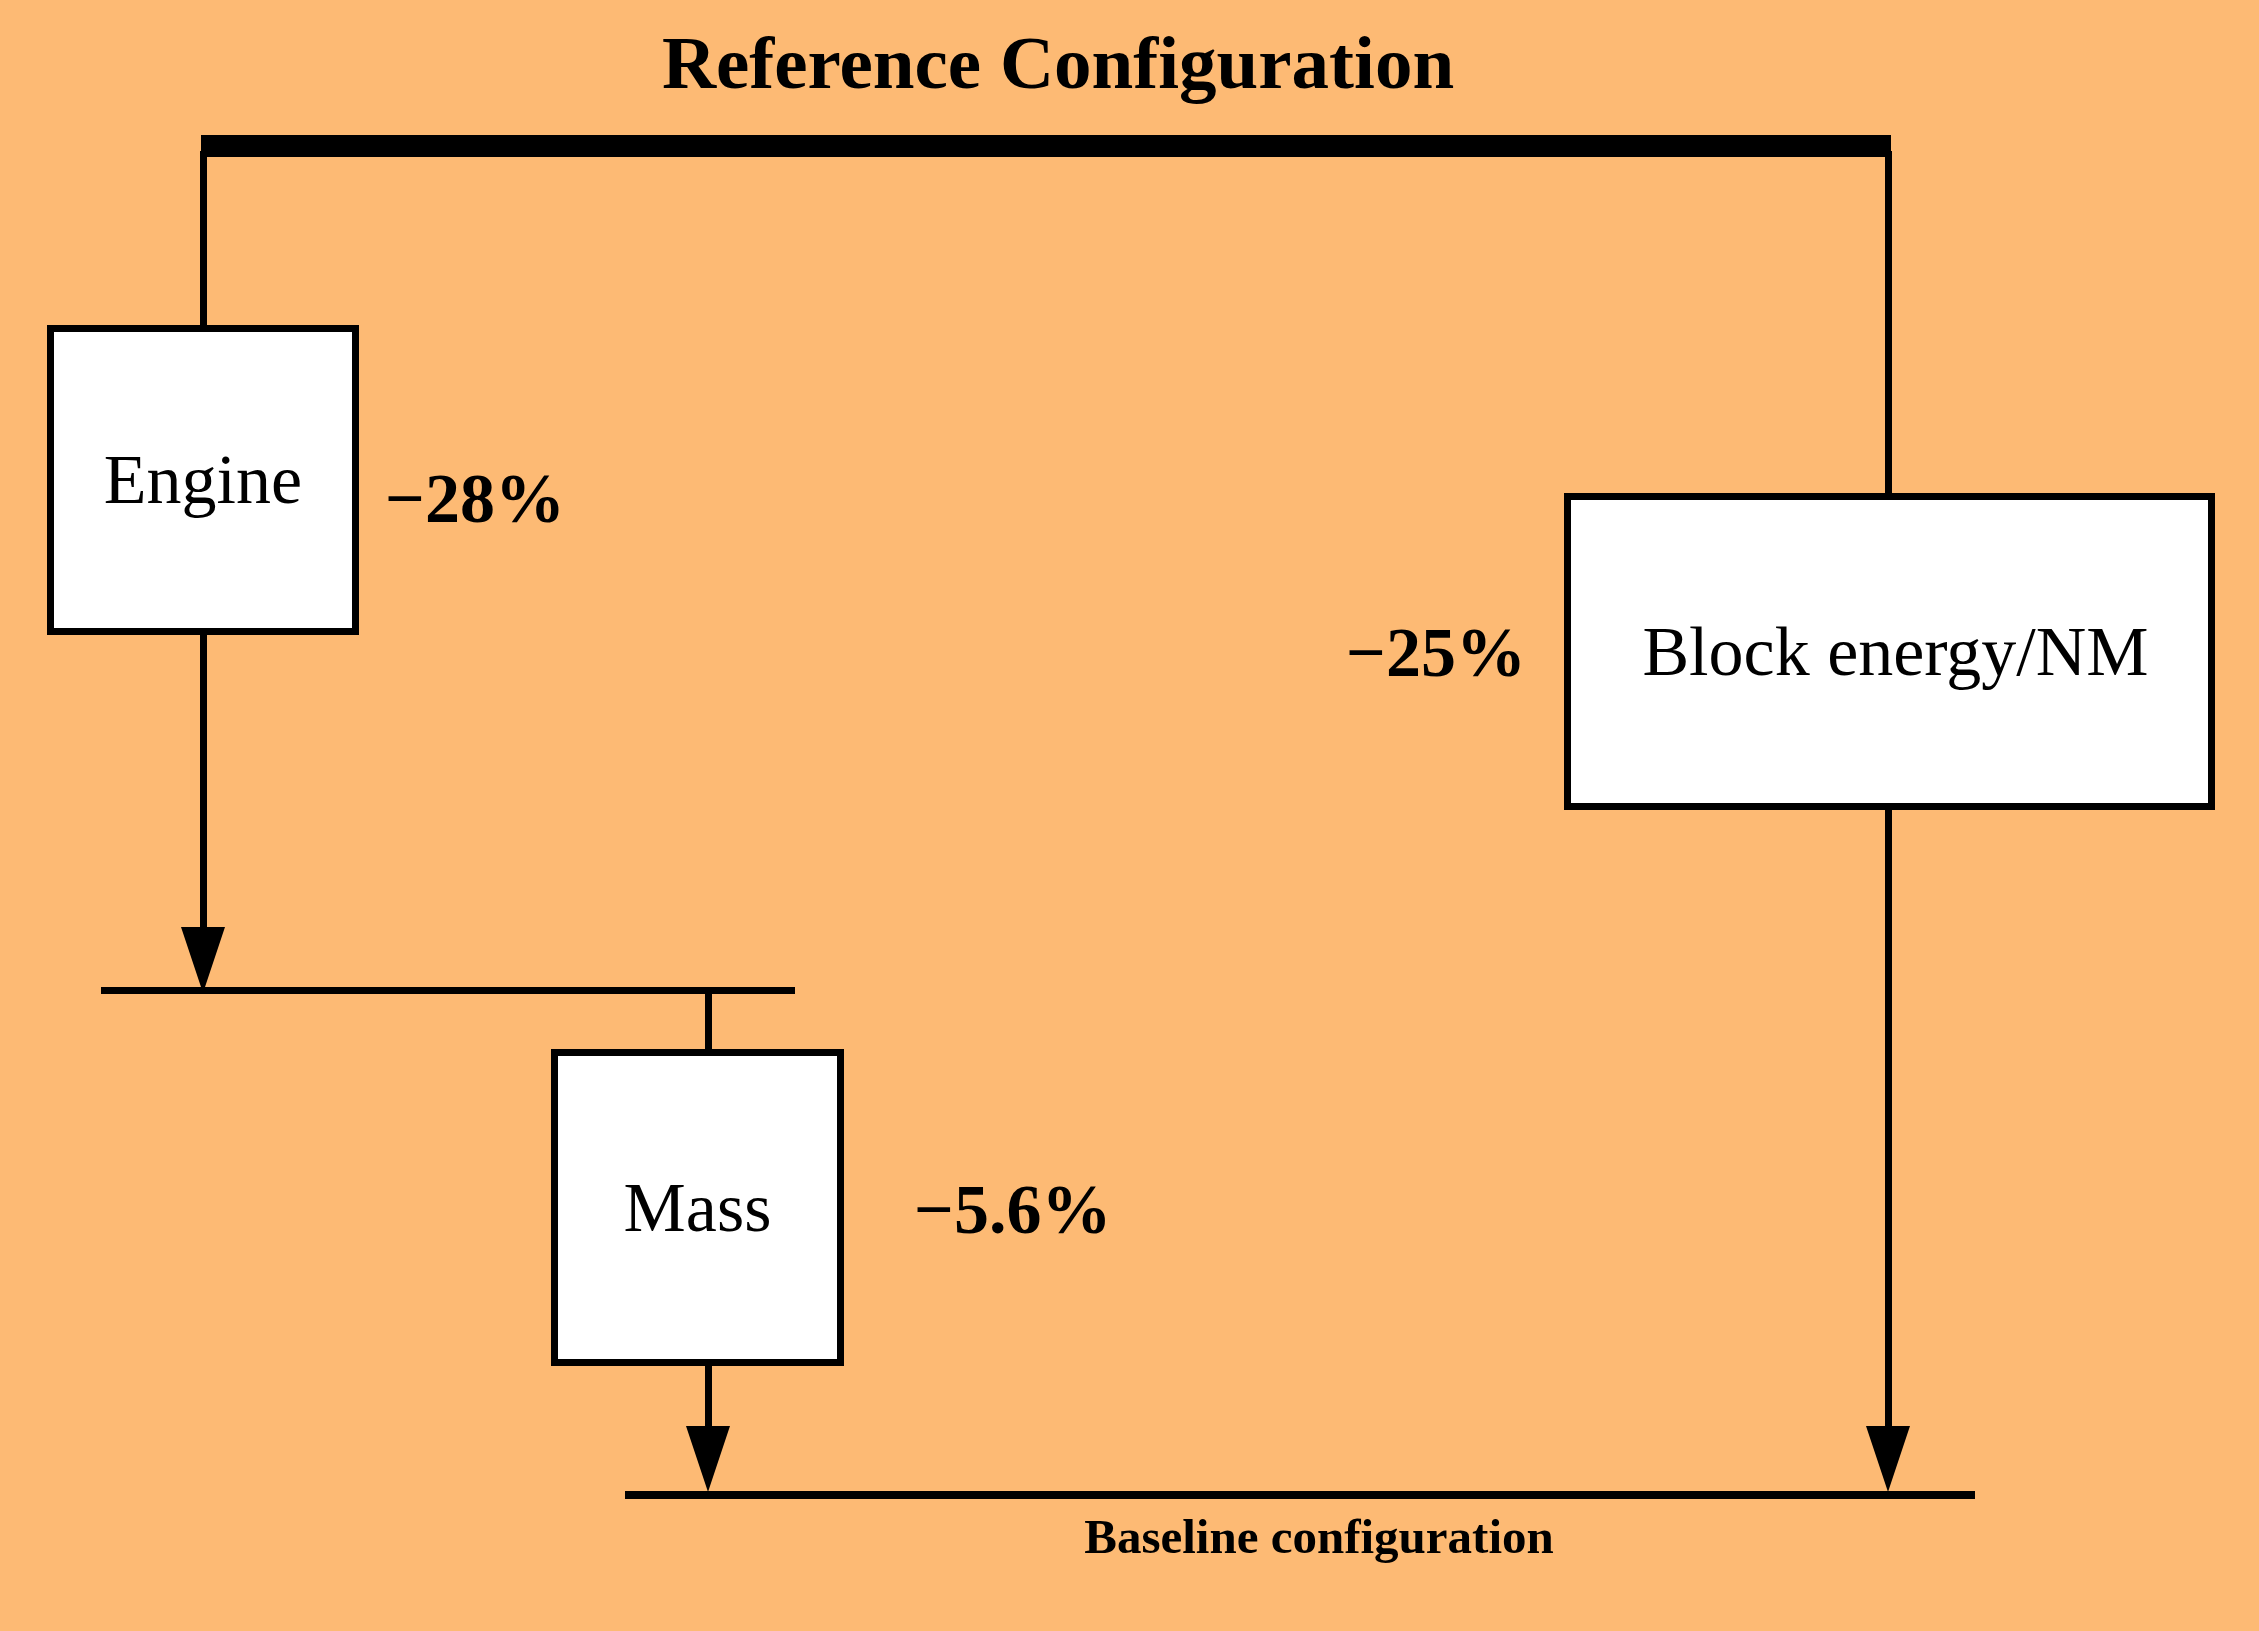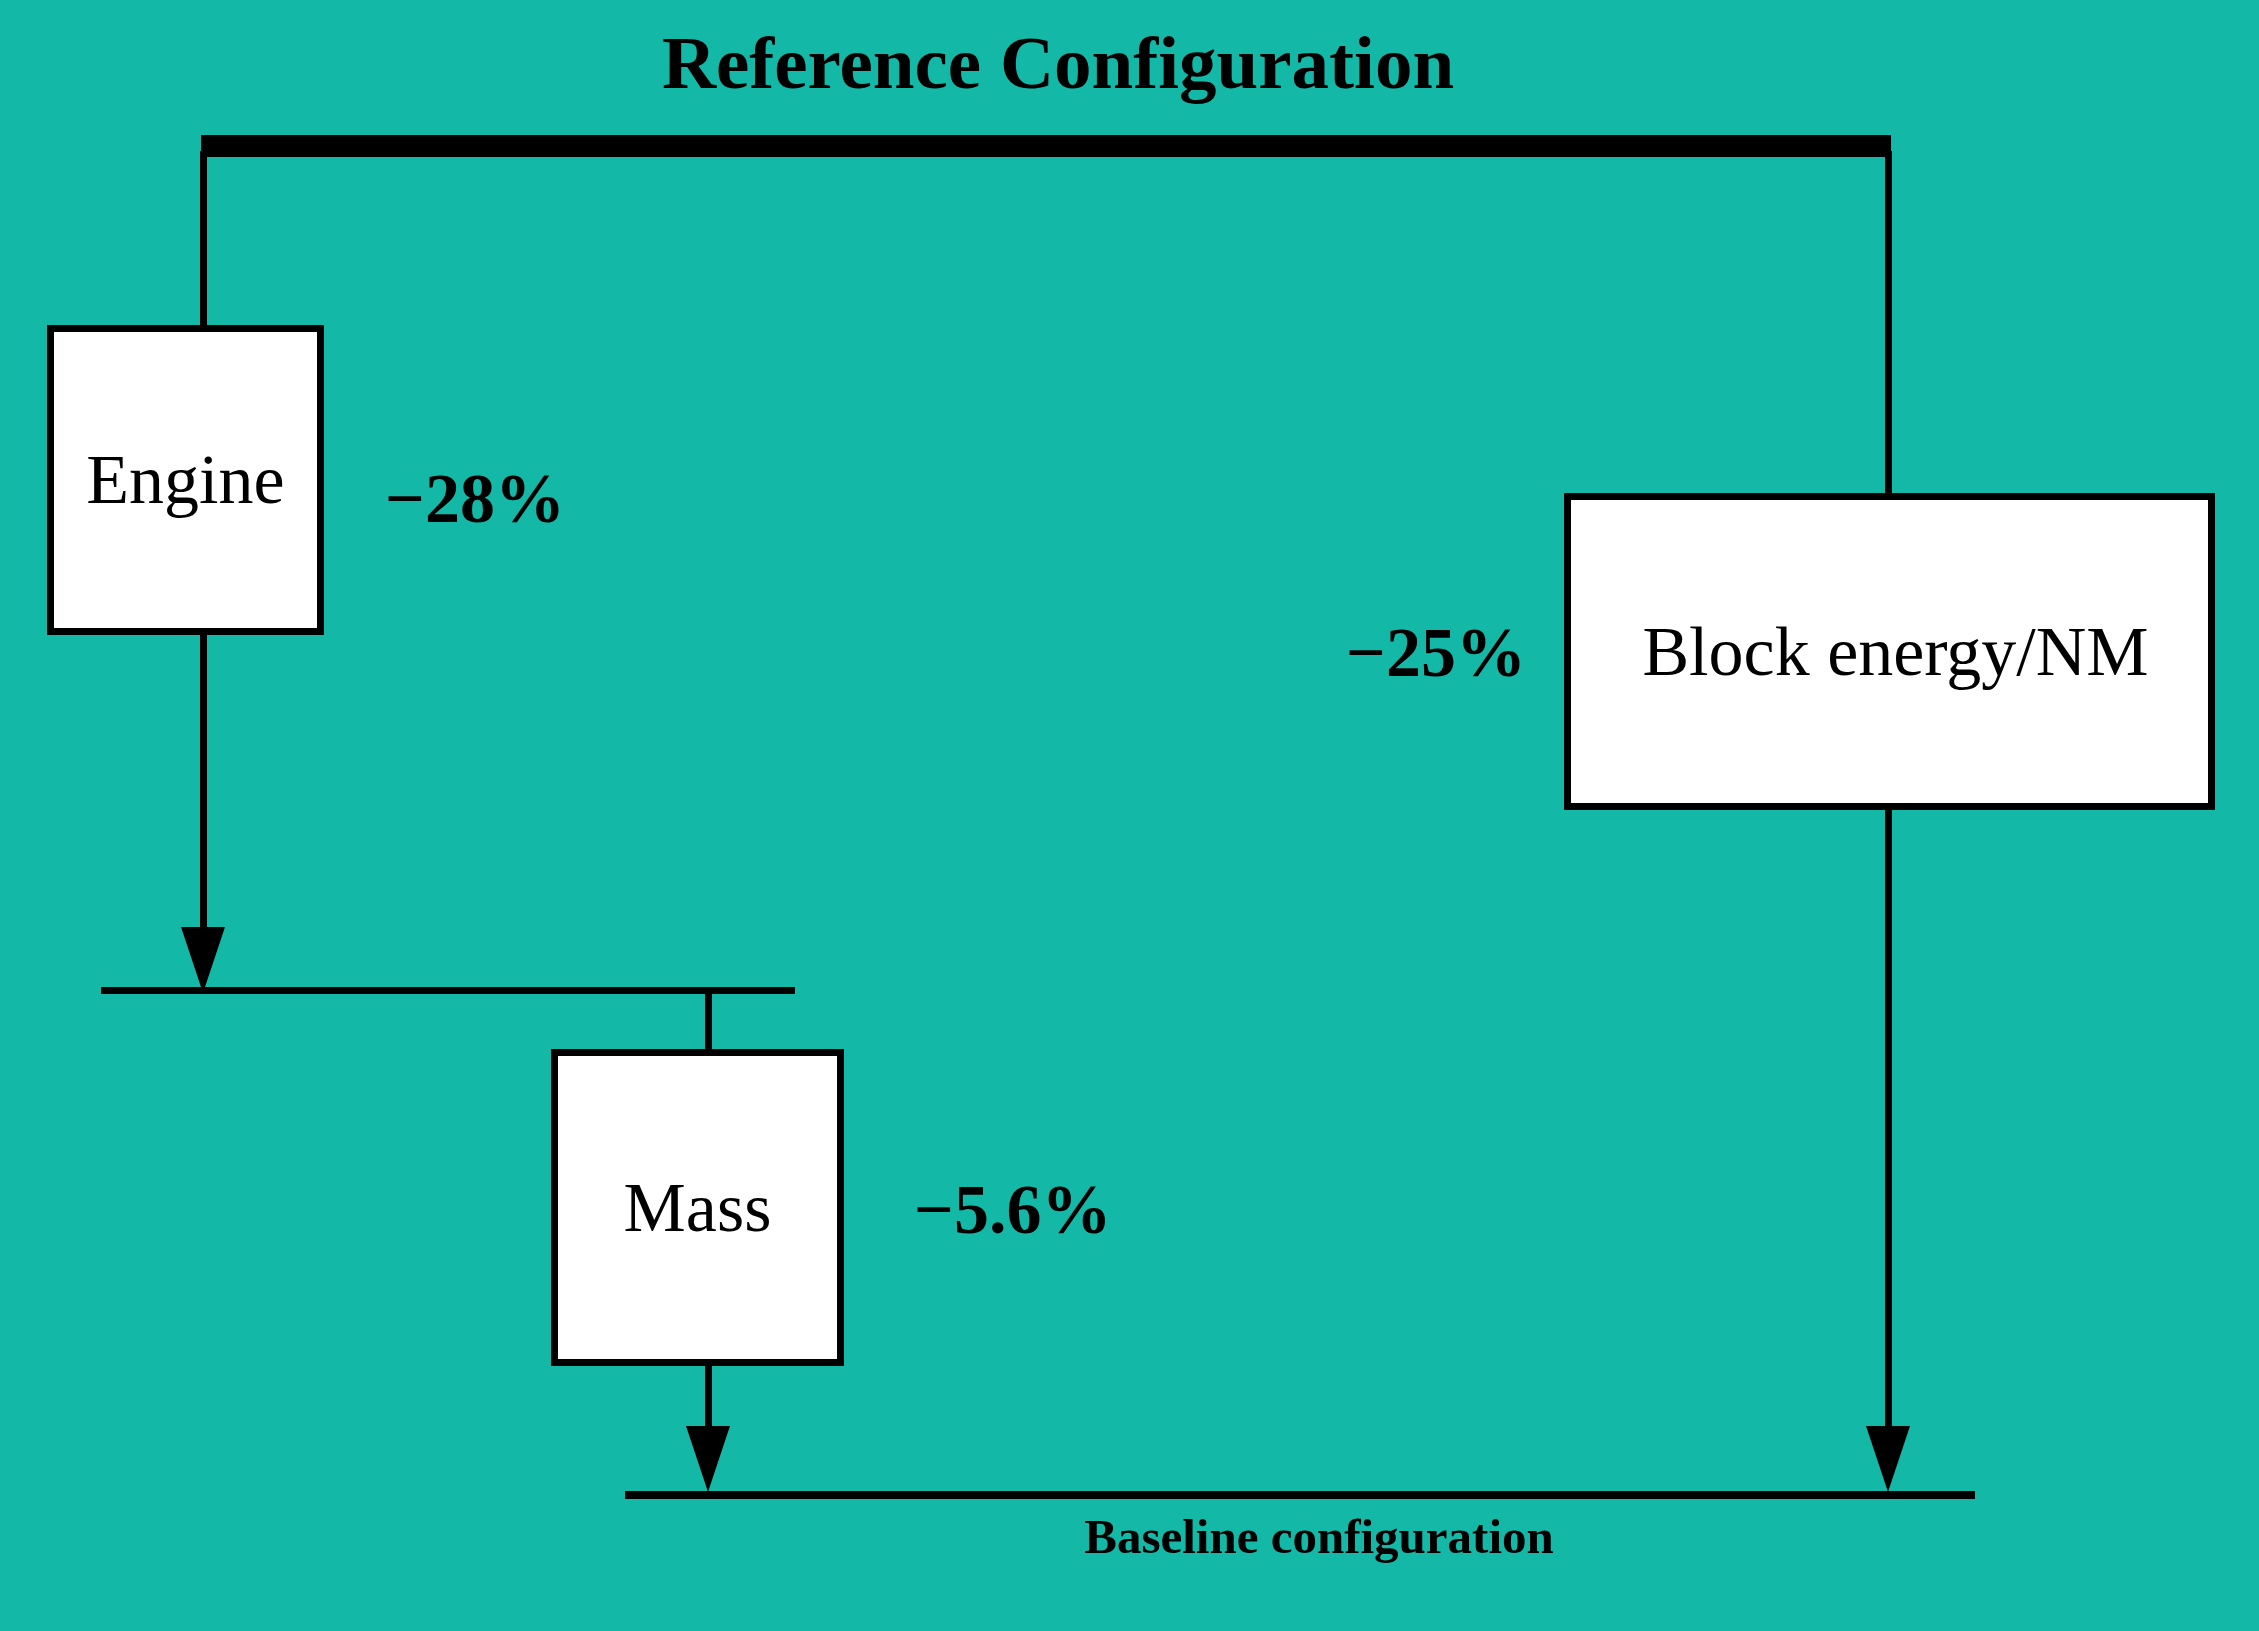--- a/index.html
+++ b/index.html
@@ -4,21 +4,21 @@
 <style>
   html, body {
     margin: 0;
     padding: 0;
     background: #ffffff;
   }
   .canvas {
     position: relative;
     width: 2260px;
     height: 1632px;
-    background: #14b8a6;
+    background: #fdba74;
     font-family: "Liberation Serif", "DejaVu Serif", serif;
     color: #000000;
     overflow: hidden;
   }
   .abs { position: absolute; }
 
   .title {
     top: 19.6px;
     left: 1058px;
     transform: translateX(-50%);
@@ -71,21 +71,21 @@
     height: 0;
     border-left: 22px solid transparent;
     border-right: 22px solid transparent;
     border-top: 66px solid #000000;
   }
 
   
   #reference-bar   { left: 201px;  top: 135px;  width: 1690px; height: 22px; }
   #drop-engine     { left: 200px;  top: 151px;  height: 175px; }
   #drop-block      { left: 1885px; top: 151px;  height: 342px; }
-  #engine-box      { left: 47px;   top: 325px;  width: 277px;  height: 310px; }
+  #engine-box      { left: 47px;   top: 325px;  width: 312px;  height: 310px; }
   #engine-delta    { left: 385px;  top: 486px; margin-top: 17px; }
   #engine-arrow-shaft { left: 200px; top: 634px; height: 297px; }
   #engine-arrow-head  { left: 181px; top: 927px; }
   #junction-line   { left: 101px;  top: 987px; width: 694px;  height: 7.1px; }
   #drop-mass       { left: 705px;  top: 991px; height: 59px; }
   #mass-box        { left: 551px;  top: 1049px; width: 293px;  height: 317px; }
   #mass-delta      { left: 914px; top: 1214px; }
   #mass-arrow-shaft { left: 705px; top: 1365px; height: 65px; }
   #mass-arrow-head  { left: 686px; top: 1426px; }
   #block-box       { left: 1564px; top: 493px;  width: 651px;  height: 317px; padding-left: 12px; }

